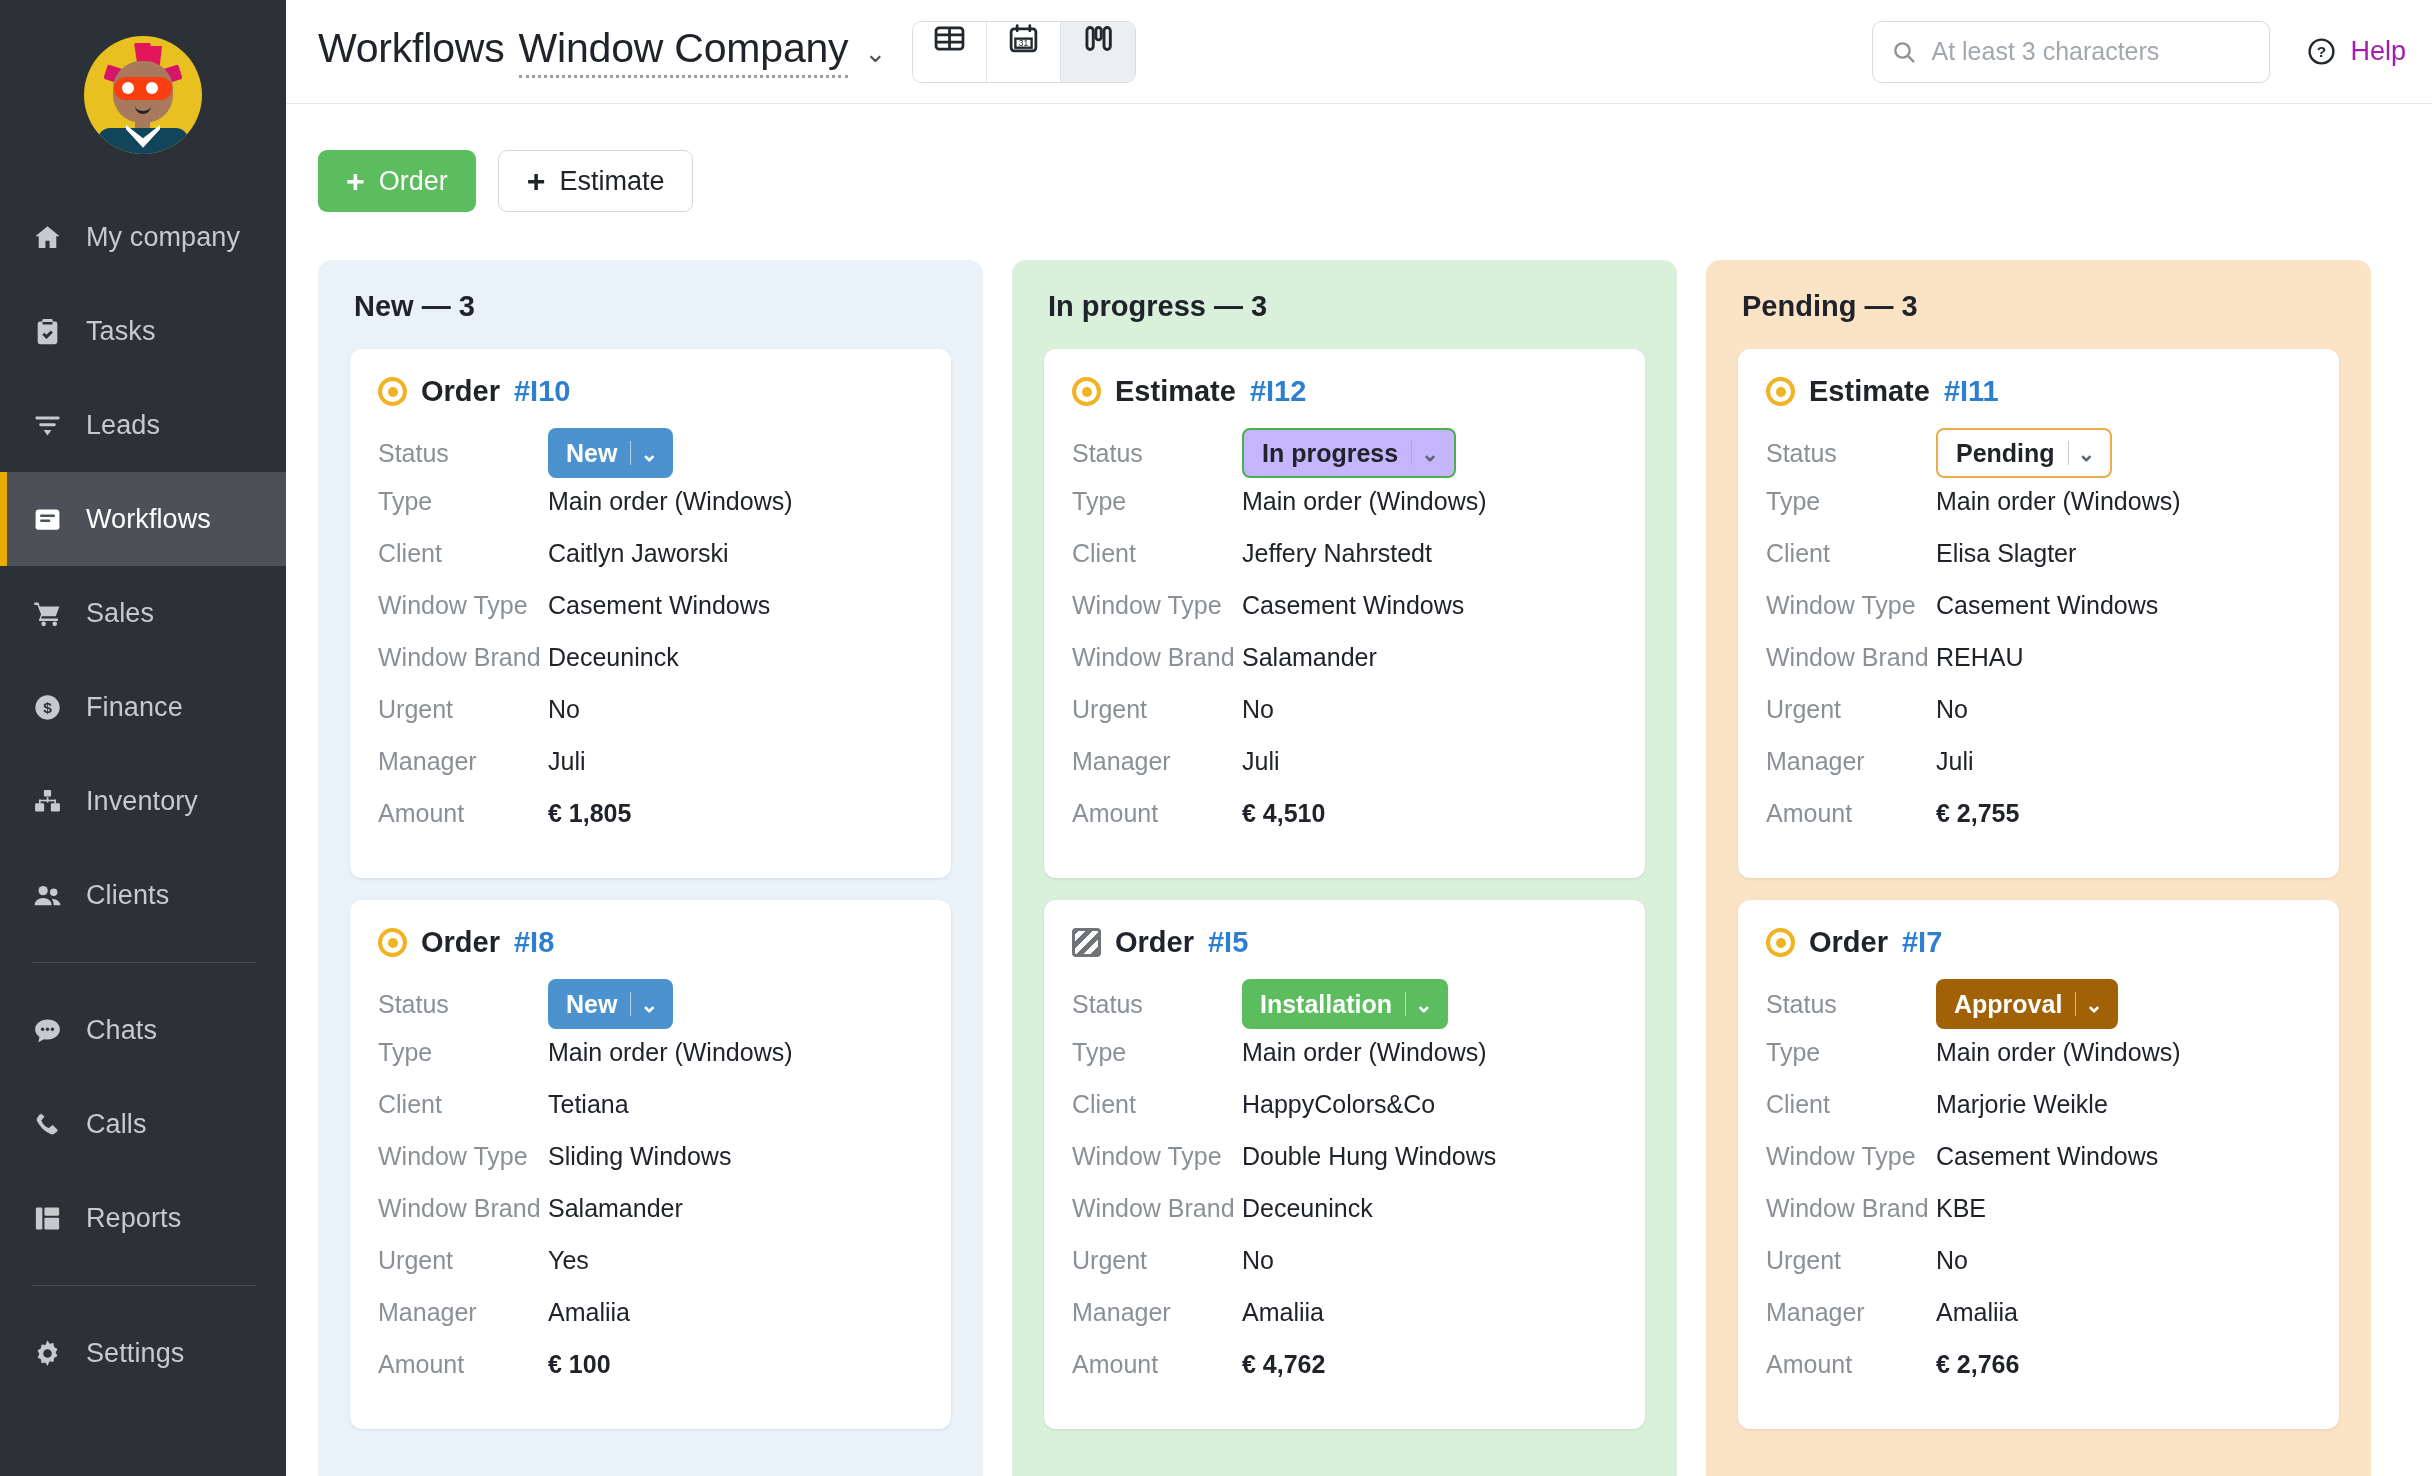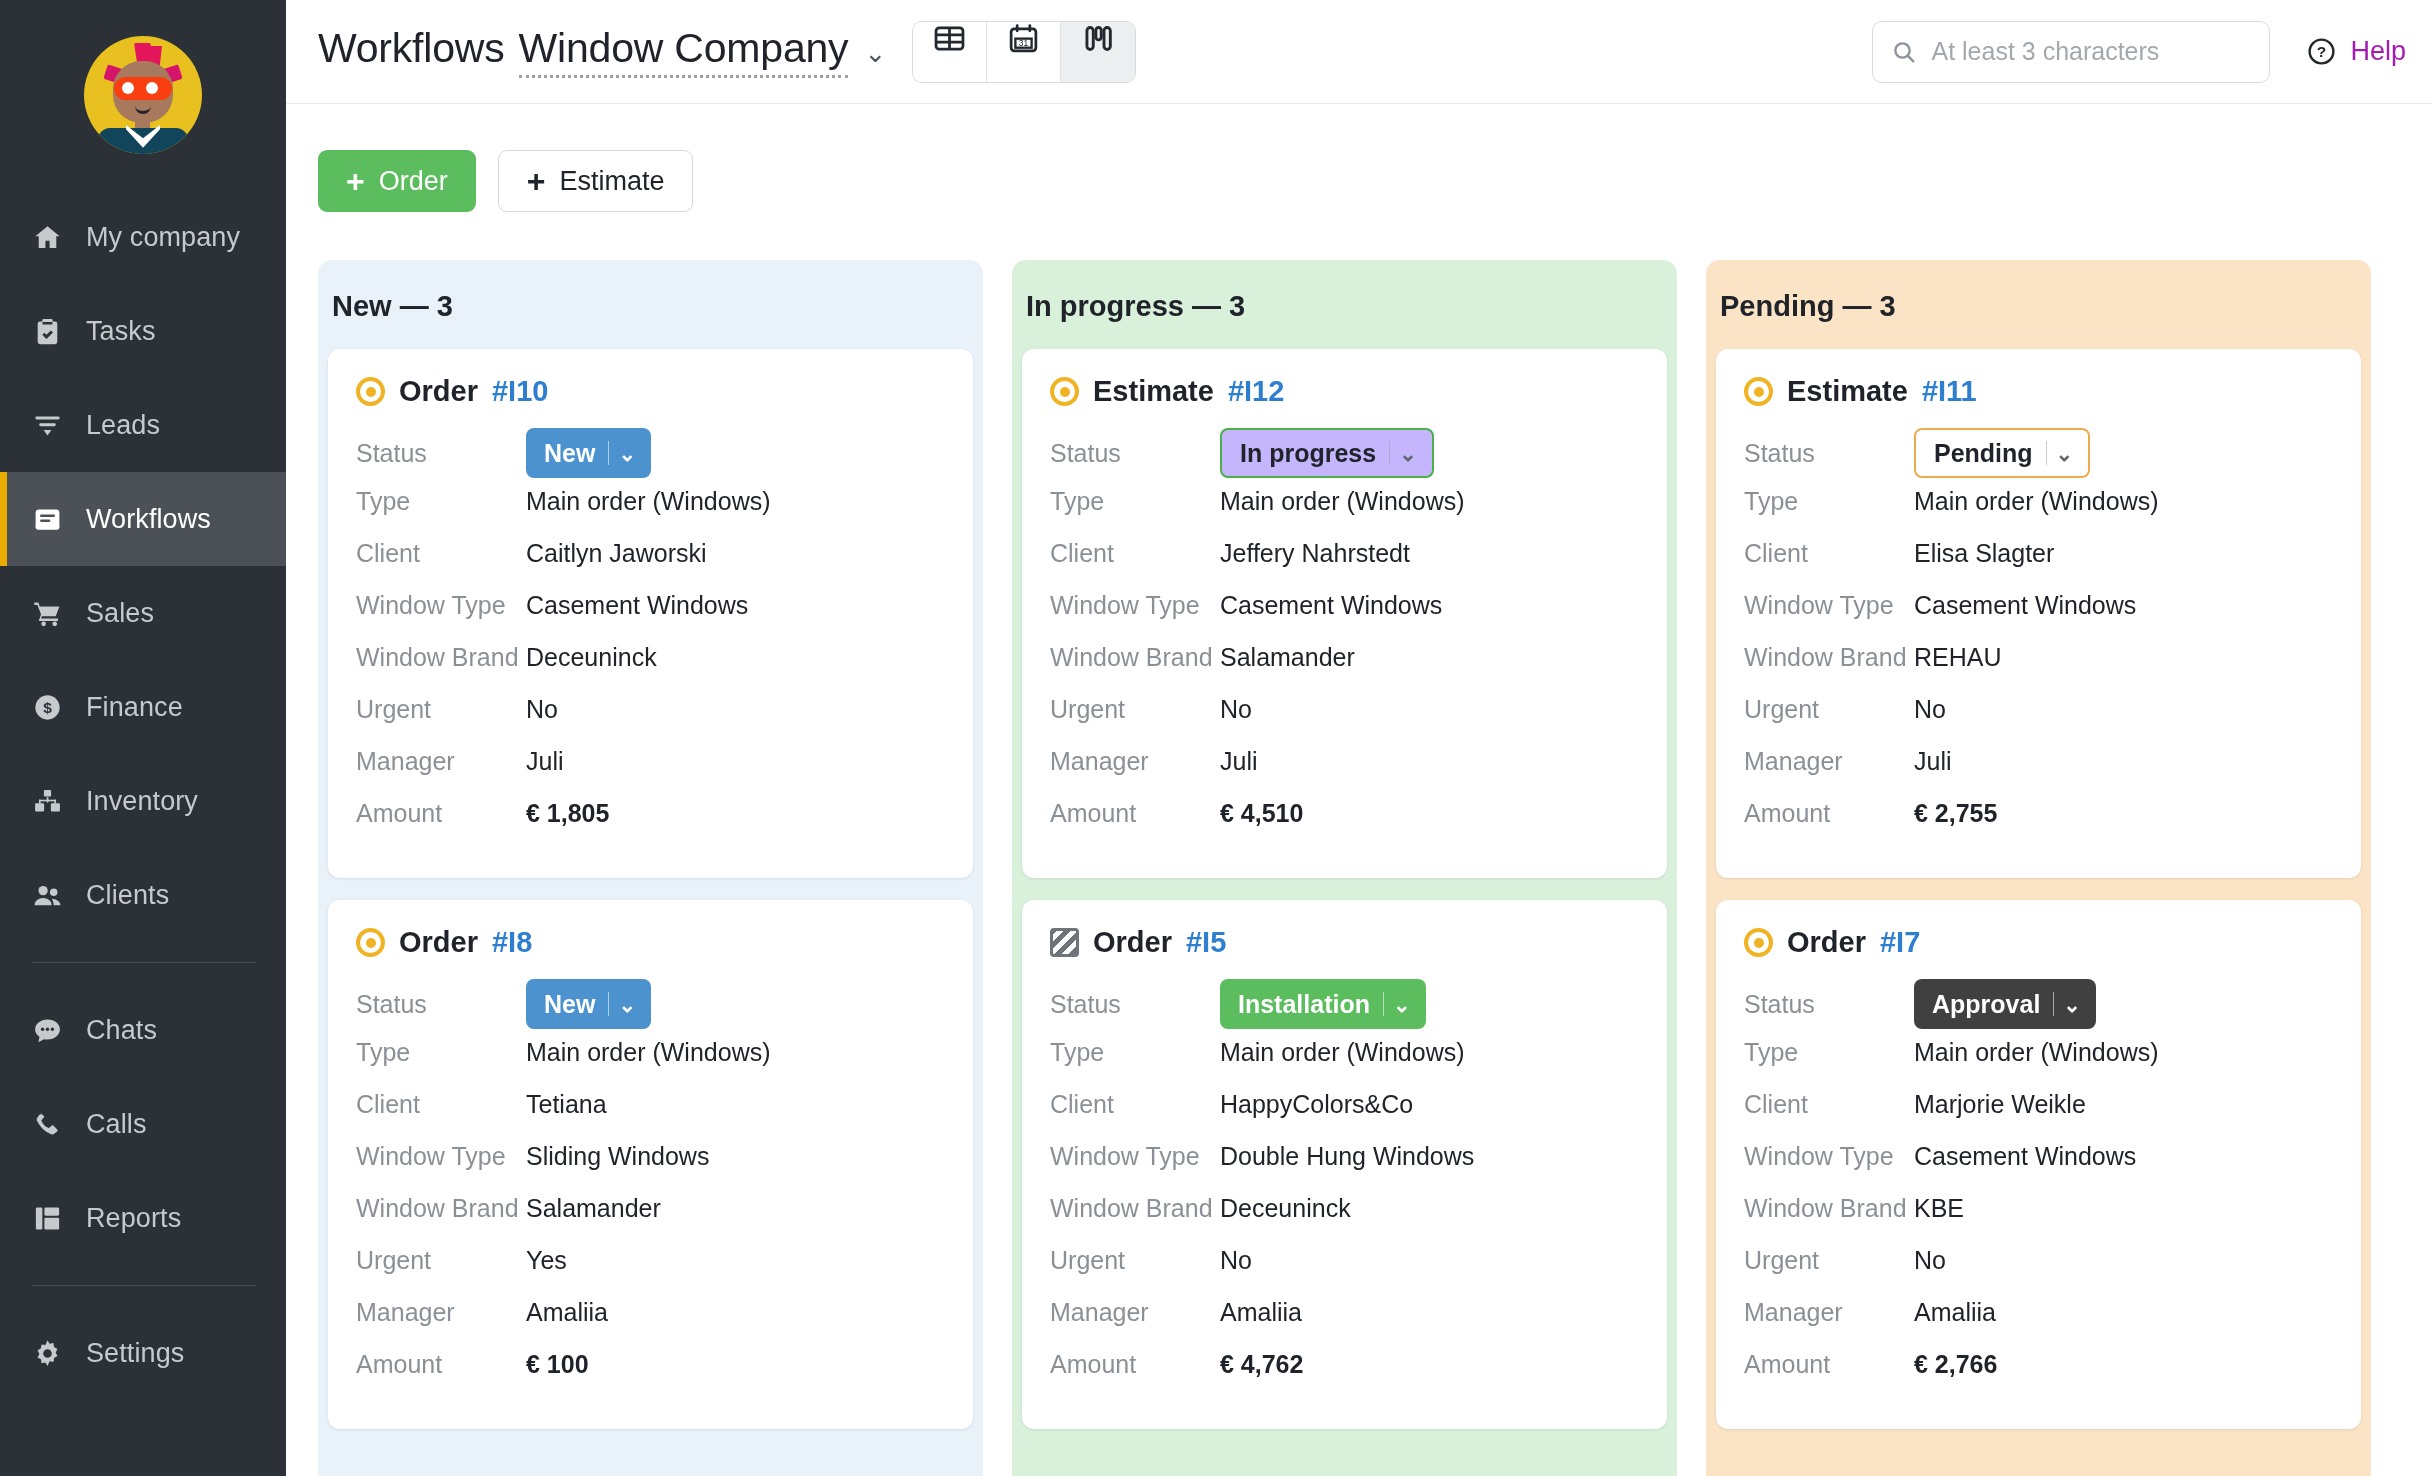--- a/index.html
+++ b/index.html
@@ -97,21 +97,21 @@
   .btn {
     height: 62px; border-radius: 9px; display: flex; align-items: center; gap: 14px;
     padding: 0 28px; font-size: 27px; cursor: pointer; white-space: nowrap;
   }
   .btn-primary { background: #5bbd5e; color: #fff; border: none; }
   .btn-primary .plus { font-size: 32px; font-weight: 700; line-height: 1; }
   .btn-ghost { background: #fff; color: #20242a; border: 1px solid #d5d8db; }
   .btn-ghost .plus { font-size: 32px; font-weight: 700; line-height: 1; color: #20242a; }
 
   .columns { display: flex; gap: 29px; flex: 1; min-height: 0; }
-  .col { width: 665px; flex: 0 0 665px; border-radius: 14px 14px 0 0; padding: 0 10px; overflow: hidden; }
+  .col { width: 665px; flex: 0 0 665px; border-radius: 14px 14px 0 0; padding: 0 32px; overflow: hidden; }
   .col.blue   { background: #e9f1f9; }
   .col.green  { background: #d9f0da; }
   .col.orange { background: #fbe3c5; }
   .col-title { font-size: 29px; font-weight: 700; color: #20242a; padding: 30px 4px 26px 4px; }
 
   .card {
     background: #fff; border-radius: 12px; padding: 26px 28px 30px 28px;
     margin-bottom: 22px; box-shadow: 0 1px 3px rgba(30,40,50,.10);
   }
   .card-head { display: flex; align-items: center; gap: 14px; margin-bottom: 14px; }
@@ -134,21 +134,21 @@
   .badge {
     display: inline-flex; align-items: center; height: 50px; border-radius: 8px;
     font-size: 25px; font-weight: 700; cursor: pointer; padding: 0 4px 0 18px; white-space: nowrap;
   }
   .badge .sep { width: 1px; height: 24px; margin: 0 9px 0 13px; opacity: .55; }
   .badge .chev { font-size: 21px; line-height: 1; padding-right: 11px; }
   .badge.solid-blue   { background: #4b92ce; color: #fff; }
   .badge.solid-blue .sep { background: #fff; }
   .badge.solid-green  { background: #5bbd5e; color: #fff; }
   .badge.solid-green .sep { background: #fff; }
-  .badge.solid-orange { background: #404040; color: #fff; }
+  .badge.solid-orange { background: #a16207; color: #fff; }
   .badge.solid-orange .sep { background: #fff; }
   .badge.outline-green  { background: #c4b5fd; color: #20242a; border: 2.5px solid #49b04c; }
   .badge.outline-green .sep { background: #9aa0a6; }
   .badge.outline-orange { background: #fff; color: #20242a; border: 2.5px solid #eeab4c; }
   .badge.outline-orange .sep { background: #9aa0a6; }
   .badge.outline-green .chev, .badge.outline-orange .chev { color: #5f666d; }
 </style>
 </head>
 <body>
 

